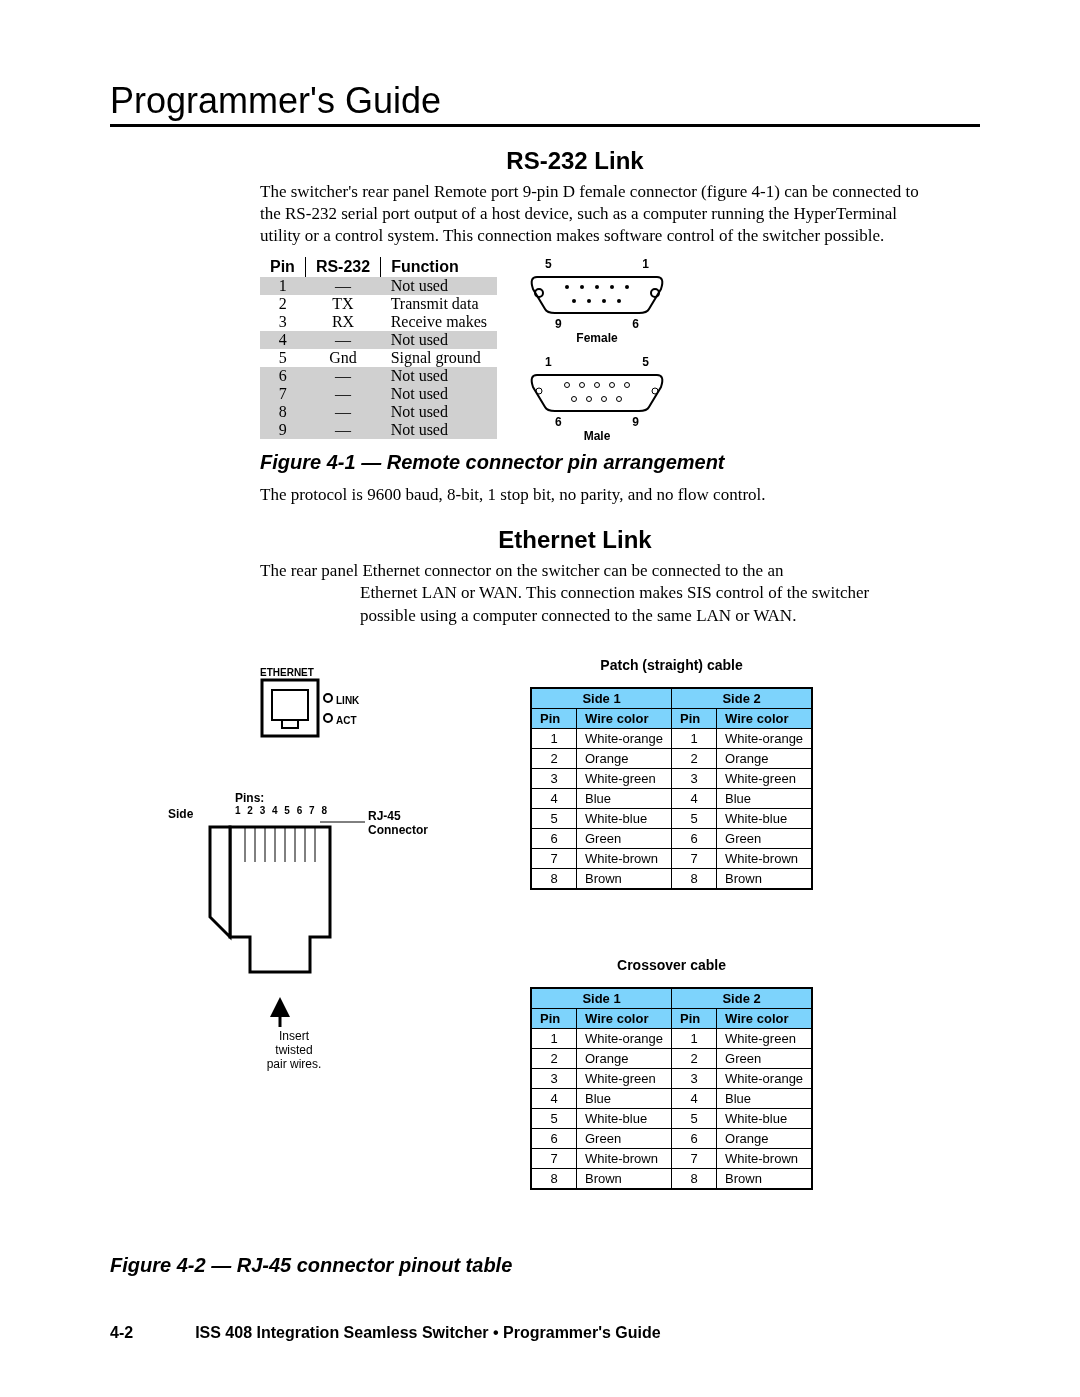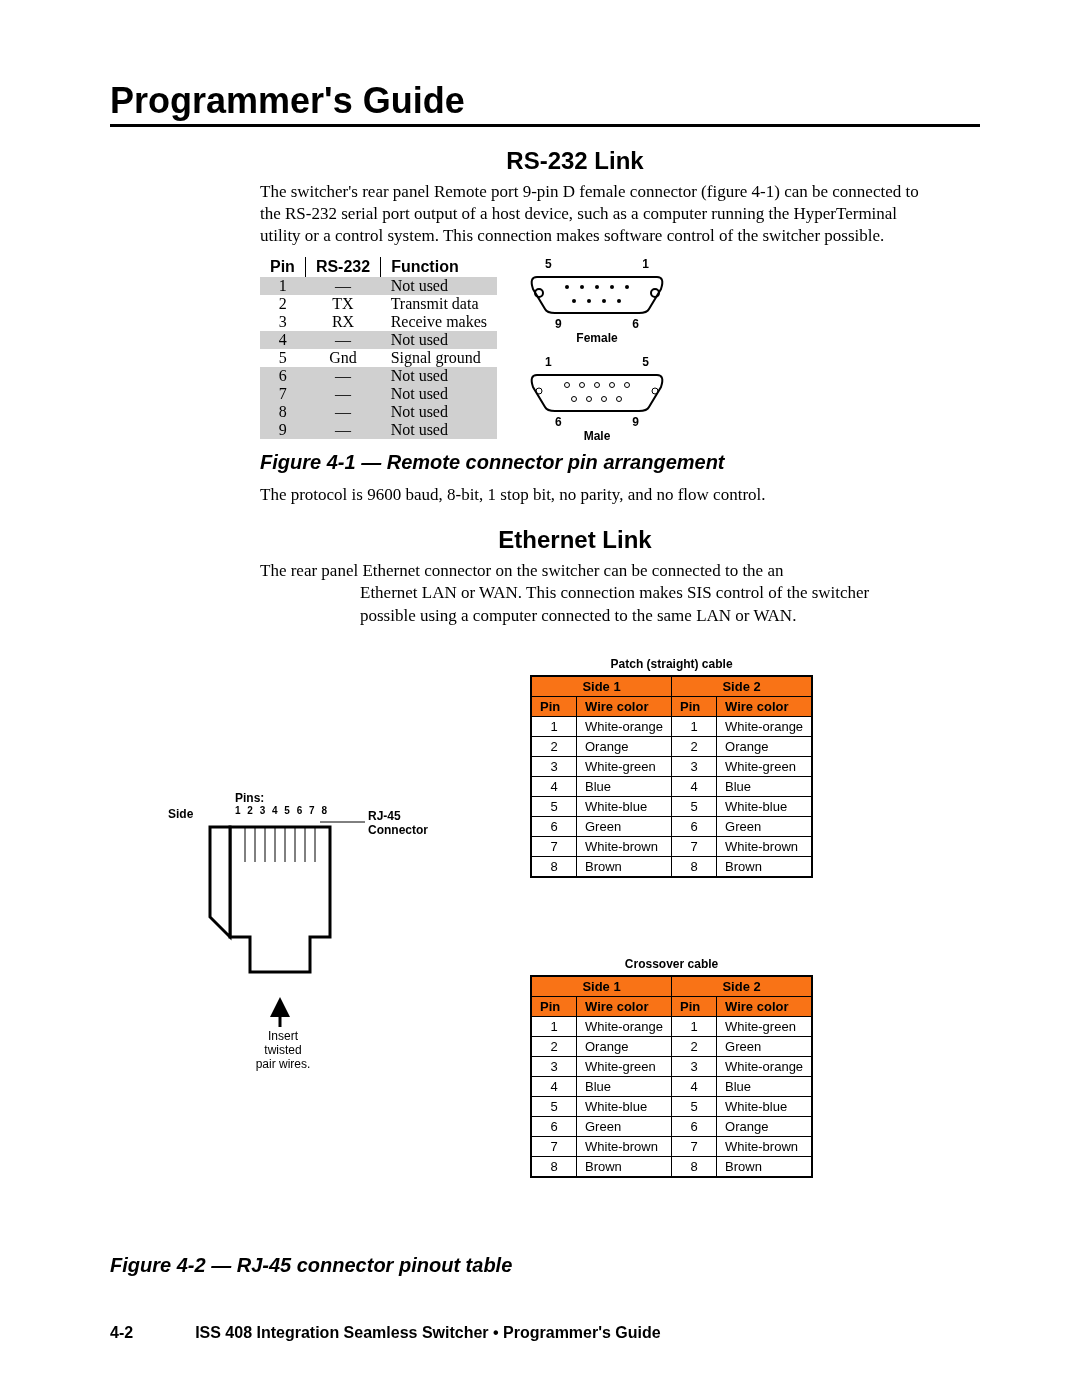--- a/index.html
+++ b/index.html
@@ -10,21 +10,21 @@
     background: #fff;
     font-family: "Palatino Linotype", "Book Antiqua", Palatino, serif;
     color: #000;
     position: relative;
     box-sizing: border-box;
     padding: 80px 100px 60px 110px;
   }
   .sans { font-family: "Frutiger", "Segoe UI", "Helvetica Neue", Arial, sans-serif; }
   h1 {
     font-size: 36px;
-    font-weight: 700;
+    font-weight: 400;
     margin: 0 0 8px 0;
     border-bottom: 3px solid #000;
     padding-bottom: 2px;
   }
   h2 {
     font-size: 24px;
     font-weight: 700;
     margin: 20px 0 6px 60px;
     text-align: center;
   }
@@ -82,29 +82,29 @@
   .wire-table {
     position: absolute;
     border-collapse: collapse;
     font-family: Arial, sans-serif;
     font-size: 13px;
     border: 2px solid #000;
   }
   .wire-table caption {
     caption-side: top;
     font-weight: 700;
-    padding-bottom: 4px;
-    font-size: 12px;
+    padding-bottom: 14px;
+    font-size: 14px;
   }
   .wire-table th, .wire-table td {
     border: 1px solid #000;
     padding: 2px 8px;
     text-align: left;
   }
-  .wire-table th { background: #f97316; font-weight:700; }
+  .wire-table th { background: #7dd3fc; font-weight:700; }
   .wire-table .grp th { text-align: center; }
   .wire-table td.pin { text-align: center; width: 28px; }
   #patch { left: 420px; top: 20px; }
   #cross { left: 420px; top: 320px; }
   .footer {
     position: absolute;
     bottom: 55px;
     left: 110px;
     font-size: 16px;
   }
@@ -237,20 +237,32 @@
 
 <p class="fig-caption sans">Figure 4-1 — Remote connector pin arrangement</p>
 <p class="para">The protocol is 9600 baud, 8-bit, 1 stop bit, no parity, and no flow control.</p>
 
 <h2 class="sans">Ethernet Link</h2>
 <p class="para" style="margin-bottom:0">The rear panel Ethernet connector on the switcher can be connected to the an</p>
 <p class="para narrow">Ethernet LAN or WAN.  This connection makes SIS control of the switcher possible using a computer connected to the same LAN or WAN.</p>
 
 <div class="eth-block">
 
+  <div class="eth-port">
+    <div>ETHERNET</div>
+    <svg width="80" height="60">
+      <rect x="2" y="2" width="56" height="56" fill="none" stroke="#000" stroke-width="3"></rect>
+      <rect x="12" y="12" width="36" height="30" fill="none" stroke="#000" stroke-width="2"></rect>
+      <rect x="22" y="42" width="16" height="8" fill="none" stroke="#000" stroke-width="2"></rect>
+      <circle cx="68" cy="20" r="4" fill="none" stroke="#000" stroke-width="2"></circle>
+      <circle cx="68" cy="40" r="4" fill="none" stroke="#000" stroke-width="2"></circle>
+    </svg>
+    <div style="position:absolute;left:76px;top:28px;">LINK</div>
+    <div style="position:absolute;left:76px;top:48px;">ACT</div>
+  </div>
 
   <div class="rj45-diag">
     <svg width="360" height="260">
 
       <text x="10" y="32" font-size="12" font-family="Arial" font-weight="700"> </text>
 
       <g stroke="#000" stroke-width="3" fill="#fff">
         <path d="M80 40 L180 40 L180 150 L160 150 L160 185 L100 185 L100 150 L80 150 Z"></path>
         <path d="M60 40 L80 40 L80 150 L60 130 Z" fill="#fff"></path>
       </g>
@@ -269,21 +281,21 @@
       <polygon points="130,210 120,230 140,230" fill="#000"></polygon>
       <line x1="130" y1="230" x2="130" y2="240" stroke="#000" stroke-width="3"></line>
 
       <line x1="170" y1="35" x2="215" y2="35" stroke="#000" stroke-width="1"></line>
     </svg>
     <div style="position:absolute;left:18px;top:20px;font-weight:700">Side</div>
     <div style="position:absolute;left:85px;top:4px;font-weight:700">Pins:</div>
     <div style="position:absolute;left:85px;top:18px;font-weight:700;font-size:10px;letter-spacing:2px">1 2 3 4 5 6 7 8</div>
     <div style="position:absolute;left:218px;top:22px;font-weight:700">RJ-45</div>
     <div style="position:absolute;left:218px;top:36px;font-weight:700">Connector</div>
-    <div style="position:absolute;left:103px;top:242px;text-align:center;font-family:Arial;width:60px">
+    <div style="position:absolute;left:114px;top:242px;text-align:center;font-family:Arial;width:60px">
       <div>Insert</div>
       <div>twisted</div>
       <div>pair wires.</div>
     </div>
   </div>
 
   <table id="patch" class="wire-table">
     <caption>Patch (straight) cable</caption>
     <thead>
       <tr class="grp">

